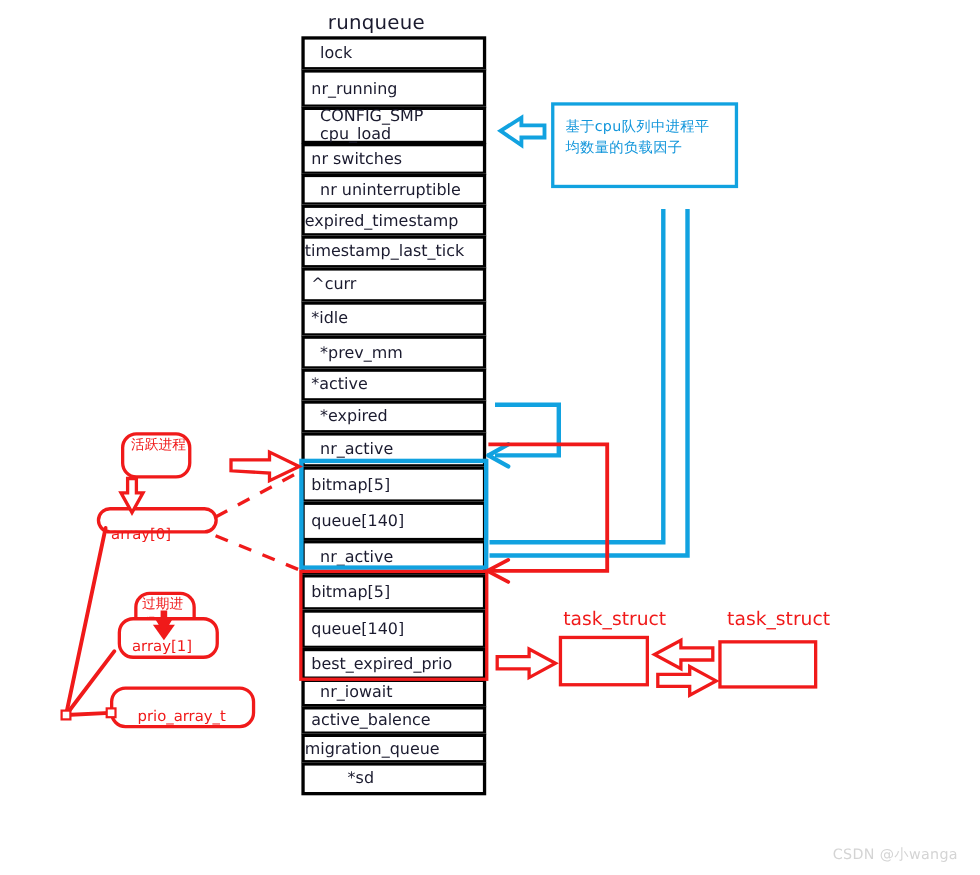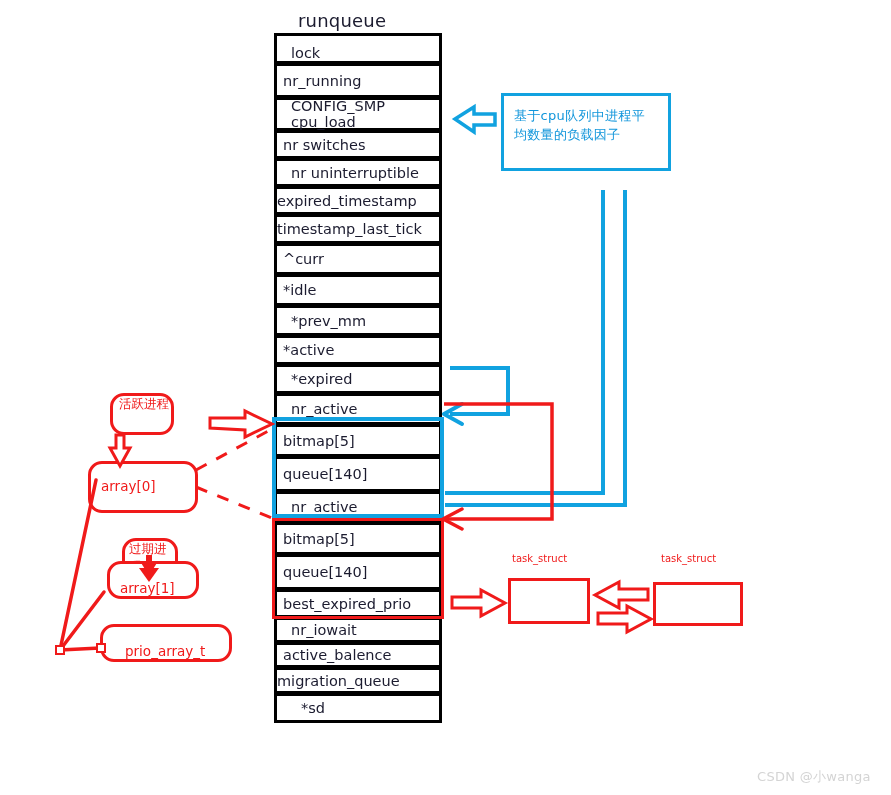--- a/index.html
+++ b/index.html
@@ -23,21 +23,21 @@
     border-bottom-width:3px;
     background:#ffffff;
     display:flex;align-items:center;
     font-size:14.5px;color:#1b1b2f;
     margin-top:-1px;
   }
   .rq-row span{display:block;width:100%;}
   .ind-0 span{padding-left:6px;}
   .ind-1 span{padding-left:14px;}
   .ind-2 span{}
-  .ind-3 span{padding-left:24px;}
+  .ind-3 span{padding-left:39px;}
 
   
   .group-box{position:absolute;box-sizing:border-box;pointer-events:none;}
   #active-group-box{left:272px;top:417px;width:172px;height:101px;border:4px solid #11a2e0;}
   #expired-group-box{left:272px;top:518px;width:172px;height:101px;border:3px solid #f01a1a;}
 
   
   #note-box{
     position:absolute;left:501px;top:93px;width:170px;height:78px;
     box-sizing:border-box;border:3px solid #11a2e0;background:#fff;
@@ -51,52 +51,52 @@
   
   .callout{
     position:absolute;box-sizing:border-box;
     border:3px solid #f01a1a;border-radius:14px;background:#fff;
     display:flex;align-items:flex-start;
     color:#f01a1a;font-size:13.5px;
   }
   .callout span{display:block;width:100%;}
   #cl-active{left:110px;top:393px;width:64px;height:42px;}
   #cl-active span{padding-left:6px;font-size:12.5px;}
-  #cl-array0{left:88px;top:461px;width:110px;height:52px;}
+  #cl-array0{left:88px;top:461px;width:110px;height:24px;}
   #cl-array0 span{padding-left:10px;padding-top:14px;}
   #cl-expired{left:122px;top:538px;width:56px;height:38px;}
   #cl-expired span{padding-left:4px;font-size:12.5px;}
   #cl-array1{left:107px;top:561px;width:92px;height:38px;}
   #cl-array1 span{padding-left:10px;padding-top:16px;}
   #cl-prio{left:100px;top:624px;width:132px;height:38px;}
   #cl-prio span{padding-left:22px;padding-top:16px;}
 
   
-  .ts-label{position:absolute;color:#f01a1a;font-size:10px;}
+  .ts-label{position:absolute;color:#f01a1a;font-size:17px;}
   .ts-box{position:absolute;box-sizing:border-box;border:3px solid #f01a1a;background:#fff;}
   #ts-label-1{left:512px;top:553px;}
   #ts-box-1{left:508px;top:578px;width:82px;height:46px;}
   #ts-label-2{left:661px;top:553px;}
   #ts-box-2{left:653px;top:582px;width:90px;height:44px;}
 
   
   #watermark{
     position:absolute;left:757px;top:768px;
     color:#d4d4d4;font-size:13px;letter-spacing:.3px;
   }
 </style>
 </head>
 <body>
 
 <div id="canvas">
 
   <div id="rq-title">runqueue</div>
 
   <div id="rq-table">
-      <div class="rq-row ind-1" style="height: 31px; align-items: flex-end;">
+      <div class="rq-row ind-1" style="height: 31px;">
         <span>lock</span>
       </div>
       <div class="rq-row ind-0" style="height: 35px;">
         <span>nr_running</span>
       </div>
       <div class="rq-row ind-1" style="height: 34px;">
         <span>CONFIG_SMP cpu_load</span>
       </div>
       <div class="rq-row ind-0" style="height: 29px;">
         <span>nr switches</span>

